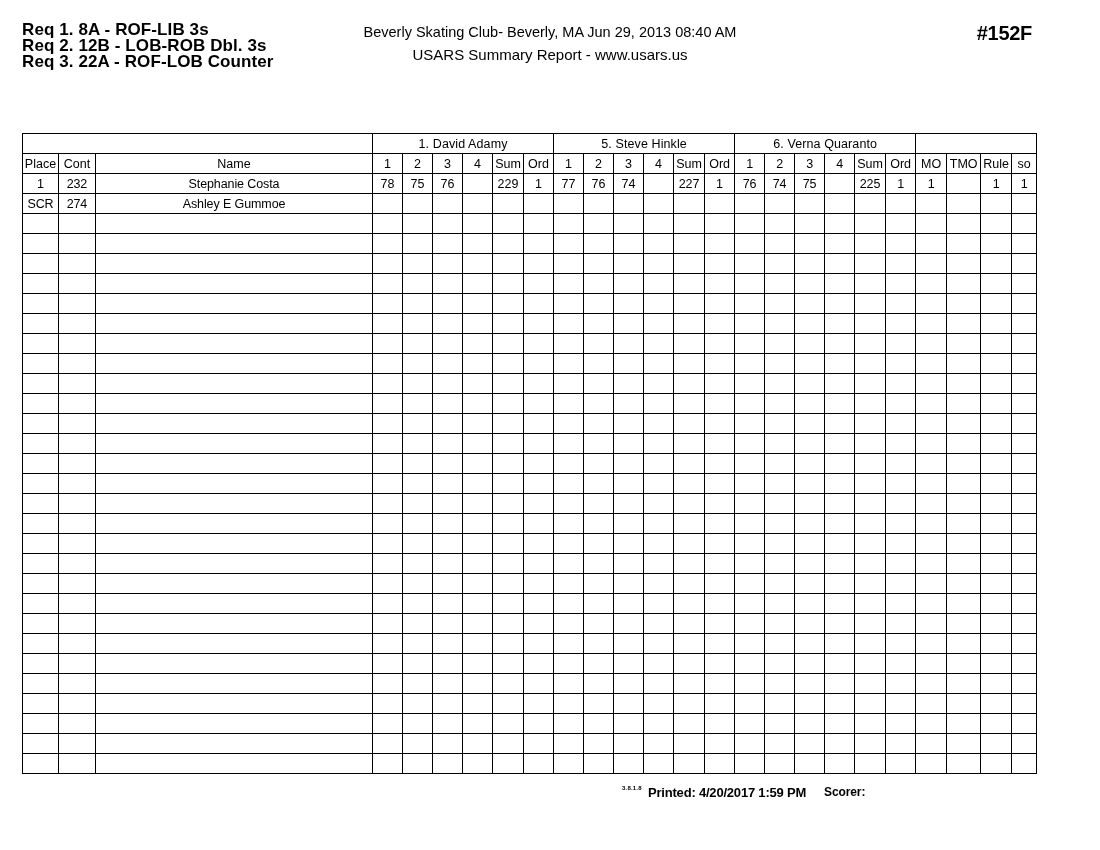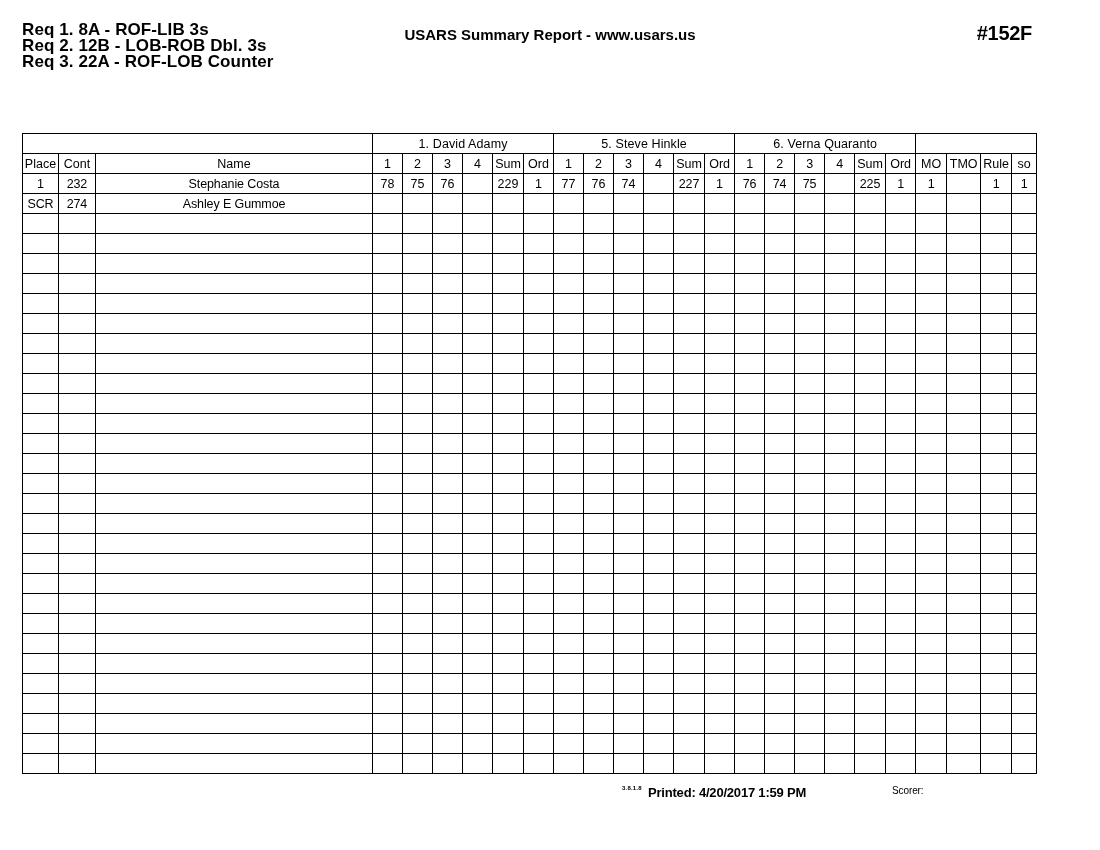--- a/index.html
+++ b/index.html
@@ -51,21 +51,21 @@
   }
   #event-class {
     font-size: 18px;
     font-weight: bold;
     line-height: 23px;
     margin-top: 2px;
     letter-spacing: 0.1px;
   }
   #report-line {
     font-size: 15px;
-    font-weight: bold;
+    font-weight: normal;
     line-height: 20px;
     margin-top: 3px;
   }
 
   
   #sheet-number {
     position: absolute;
     right: 68px;
     top: 22px;
     font-size: 20px;
@@ -160,37 +160,38 @@
     position: absolute;
     left: 648px;
     top: 2px;
     font-size: 13px;
     font-weight: bold;
     letter-spacing: -0.2px;
     white-space: nowrap;
   }
   #scorer-label {
     position: absolute;
-    left: 892px;
+    left: 824px;
     top: 2px;
-    font-size: 10px;
-    font-weight: normal;
+    font-size: 12px;
+    font-weight: bold;
     letter-spacing: -0.1px;
   }
 </style>
 </head>
 <body>
 
 <div id="reqs">
   <span class="req-line">Req  1.  8A - ROF-LIB 3s</span>
   <span class="req-line">Req  2.  12B - LOB-ROB Dbl. 3s</span>
   <span class="req-line">Req  3.  22A - ROF-LOB Counter</span>
 </div>
 
 <div id="titleblock">
+  <div id="event-subtitle">Beverly Skating Club- Beverly, MA  Jun 29, 2013  08:40 AM</div>
   <div id="report-line">USARS Summary Report - www.usars.us</div>
 </div>
 
 <div id="sheet-number">#152F</div>
 
 <table id="sheet">
   <colgroup>
     <col style="width:36px">
     <col style="width:37px">
     <col style="width:277px">

